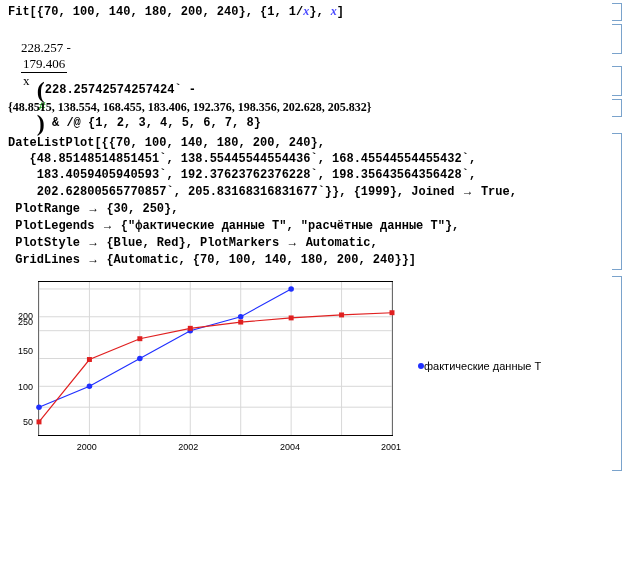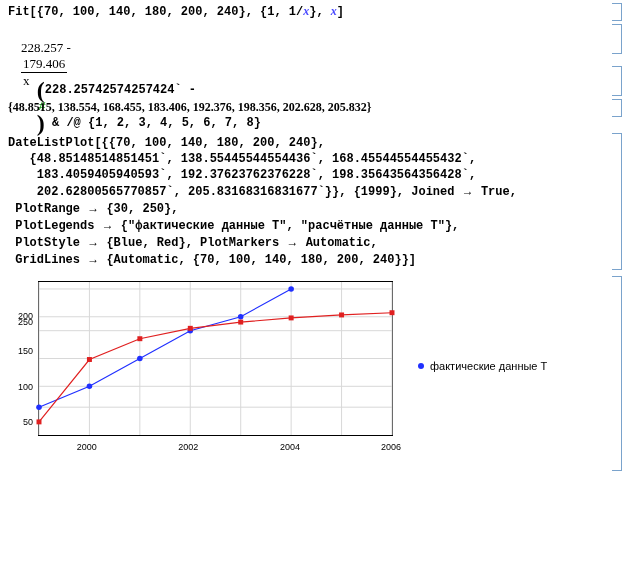--- a/index.html
+++ b/index.html
@@ -16,21 +16,21 @@
     .frac .den { display:block; padding:0 2px; }
     .parenL { font-size:24px; font-family:"Times New Roman",serif; vertical-align:middle; }
     .parenR { font-size:24px; font-family:"Times New Roman",serif; vertical-align:middle; }
     .arrow { font-family:"Times New Roman",serif; }
     
     .chart-wrap { display:flex; align-items:center; gap:20px; margin-top:6px; }
     .chart { width:390px; height:180px; position:relative; }
     .plotarea { position:absolute; left:30px; top:5px; right:5px; bottom:20px; border:1px solid #000; background:#fff; }
     .axis-lbl { position:absolute; font-family:'Lucida Grande',Arial,sans-serif; font-size:9px; color:#000; }
     .legend { font-family:'Lucida Grande',Arial,sans-serif; font-size:11px; }
-    .legend-row { display:flex; align-items:center; gap:6px; margin:3px 0; }
+    .legend-row { display:flex; align-items:center; margin:3px 0; }
     .dot-circ { width:6px; height:6px; border-radius:50%; background:#2030ff; }
     .dot-sq { width:6px; height:6px; background:#e02020; }
     svg.plot { position:absolute; left:0; top:0; width:100%; height:100%; overflow:visible; }
   </style>
 </head>
 <body>
 
 <div class="cell" style="height:18px;">
   <span class="code b"><span>Fit[{70, 100, 140, 180, 200, 240}, {1, 1/</span><span class="blue">x</span><span>}, </span><span class="blue">x</span><span>]</span></span>
   <div class="bracket"></div>
@@ -112,21 +112,21 @@
           </svg>
       </div>
     <div class="axis-lbl" style="right: 365px; top: 140.909px;">50</div>
         <div class="axis-lbl" style="right: 365px; top: 105.682px;">100</div>
         <div class="axis-lbl" style="right: 365px; top: 70.4545px;">150</div>
         <div class="axis-lbl" style="right: 365px; top: 35.2273px;">200</div>
         <div class="axis-lbl" style="right: 365px; top: 0px; margin-top: 41px;">250</div>
         <div class="axis-lbl" style="left: 68.7143px; bottom: 4px;">2000</div>
         <div class="axis-lbl" style="left: 170.143px; bottom: 4px;">2002</div>
         <div class="axis-lbl" style="left: 272px; bottom: 4px;">2004</div>
-        <div class="axis-lbl" style="left: 373px; bottom: 4px;">2006</div>
+        <div class="axis-lbl" style="left: 373px; bottom: 4px;">2001</div>
       </div>
     <div class="legend">
       <div class="legend-row">
         <span class="dot-circ"></span>
         <span>фактические данные Т</span>
       </div>
     </div>
   </div>
   <div class="bracket"></div>
 </div>

